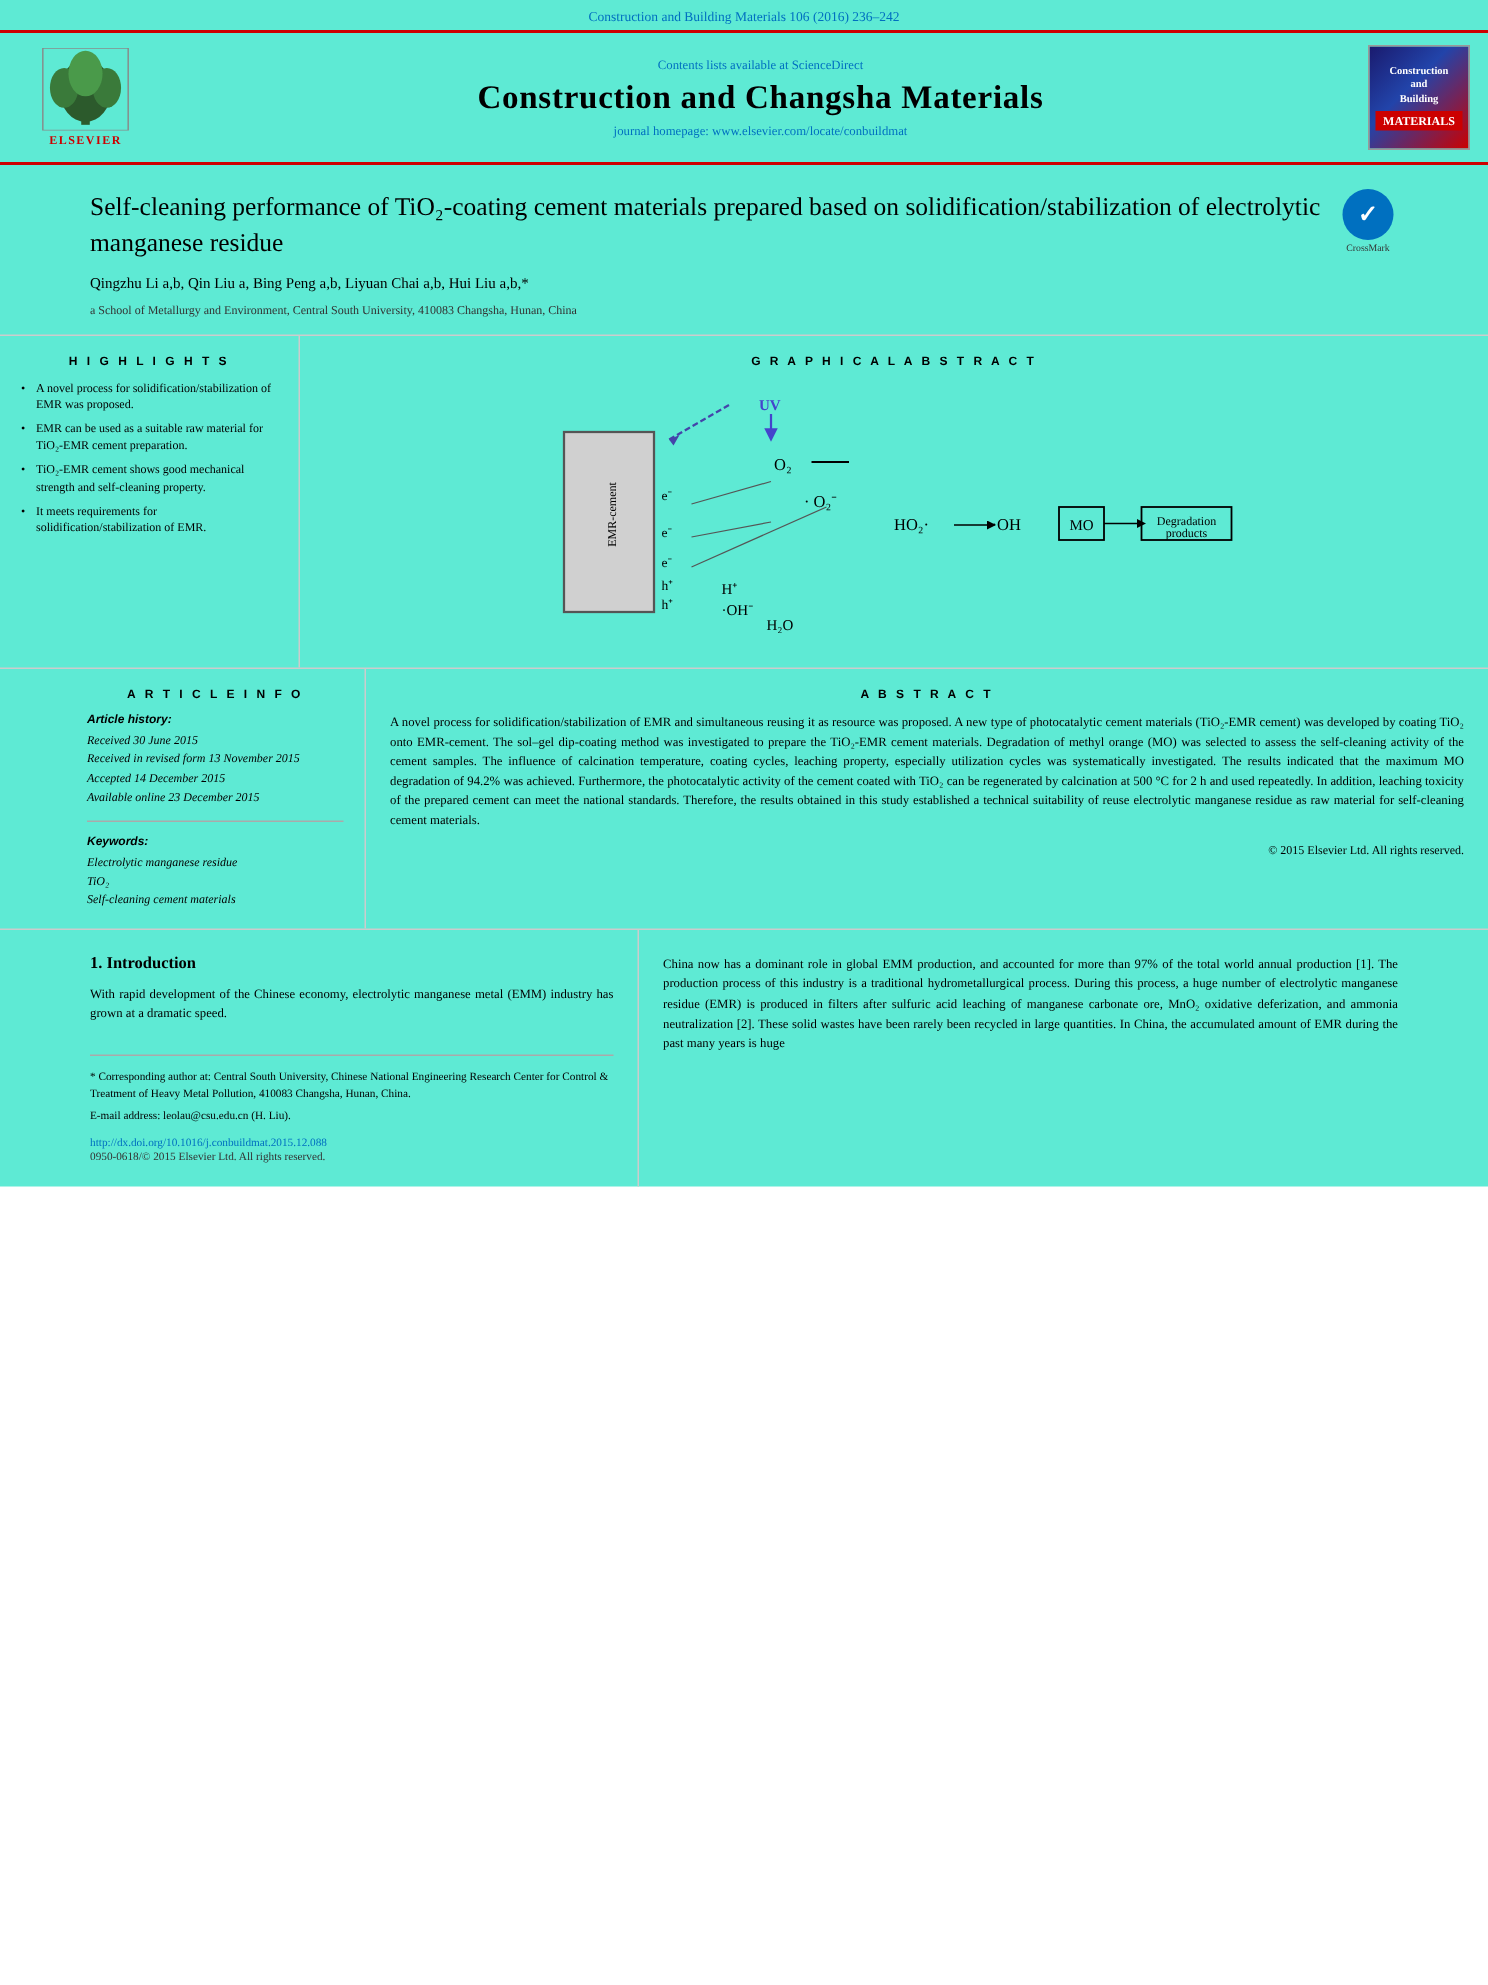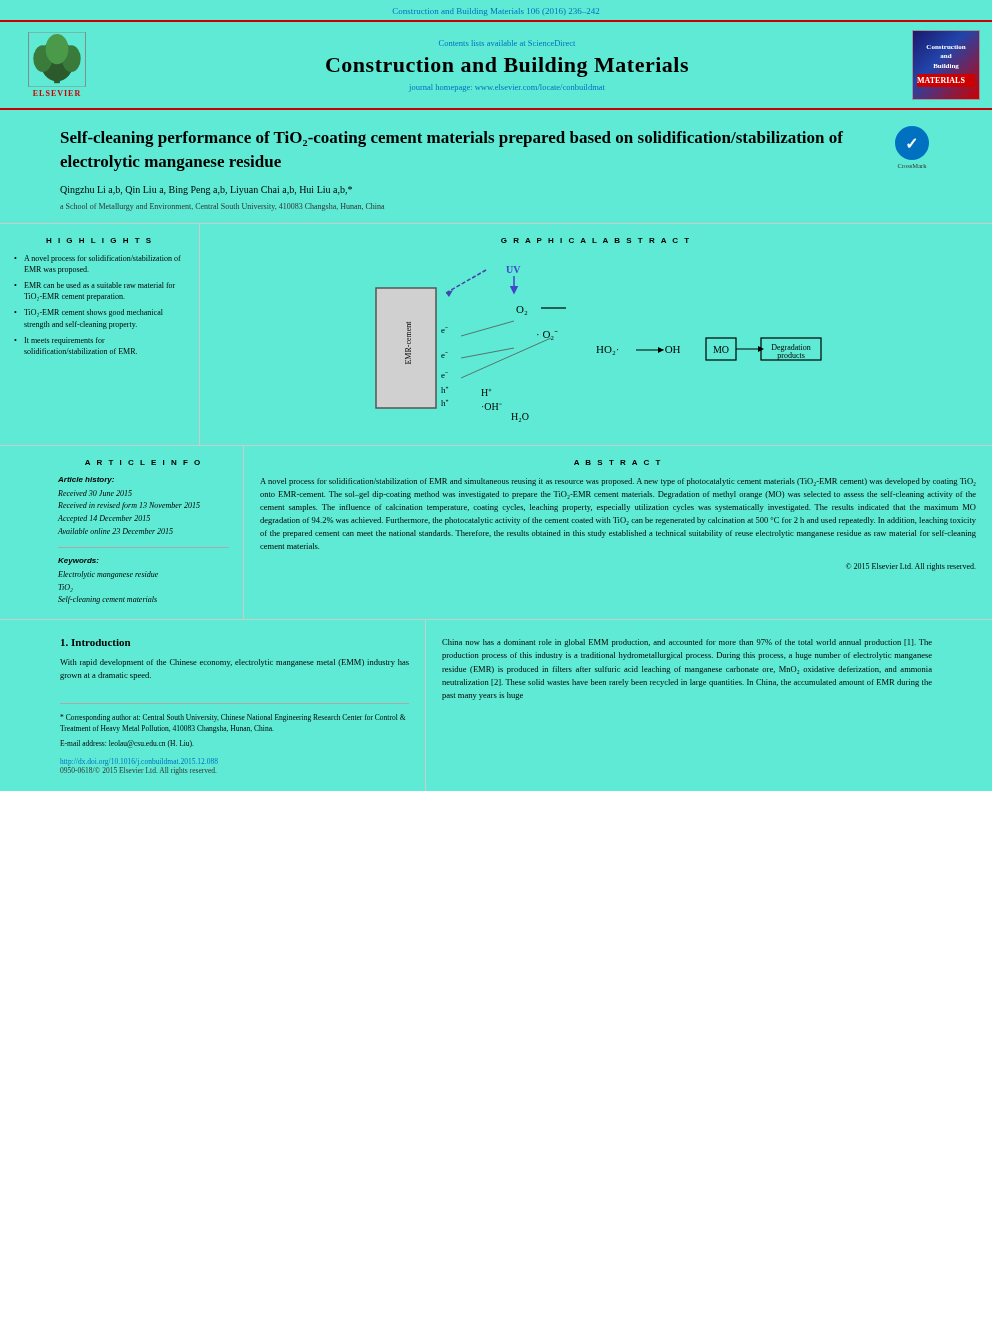--- a/index.html
+++ b/index.html
@@ -106,41 +106,41 @@
       text-align: center;
       line-height: 1.3;
     }
 
     .cover-red-bar {
       background: #c00;
       width: 100%;
       color: #fff;
       font-size: 8px;
       font-weight: bold;
-      text-align: left;
+      text-align: center;
       padding: 2px 0;
       margin-top: 3px;
     }
 
     
     .article-title-section {
       padding: 16px 60px 10px 60px;
       border-bottom: 1px solid #ccc;
       display: flex;
       align-items: flex-start;
       gap: 10px;
     }
 
     .article-title-text {
       flex: 1;
     }
 
     .article-title {
       font-size: 17px;
-      font-weight: bold;
+      font-weight: normal;
       color: #000;
       line-height: 1.4;
       margin-bottom: 10px;
     }
 
     .article-authors {
       font-size: 10px;
       color: #000;
       margin-bottom: 6px;
     }
@@ -374,21 +374,21 @@
         <rect x="0" y="0" width="60" height="58" fill="none" stroke="#888" stroke-width="1"></rect>
       </svg>
       <div class="elsevier-text">ELSEVIER</div>
     </div>
 
     <div class="journal-title-center">
       <div class="sciencedirect-link">
         <span>Contents lists available at</span>
         <span style="color:#0070c0;">ScienceDirect</span>
       </div>
-      <div class="journal-main-title">Construction and Building Materials</div>
+      <div class="journal-main-title">Construction and Changsha Materials</div>
       <div class="journal-homepage">
         <span>journal homepage:</span>
         <span style="color:#0070c0;">www.elsevier.com/locate/conbuildmat</span>
       </div>
     </div>
 
     <div class="journal-cover-img">
       <div class="cover-text">
         <div>Construction</div>
         <div>and</div>

